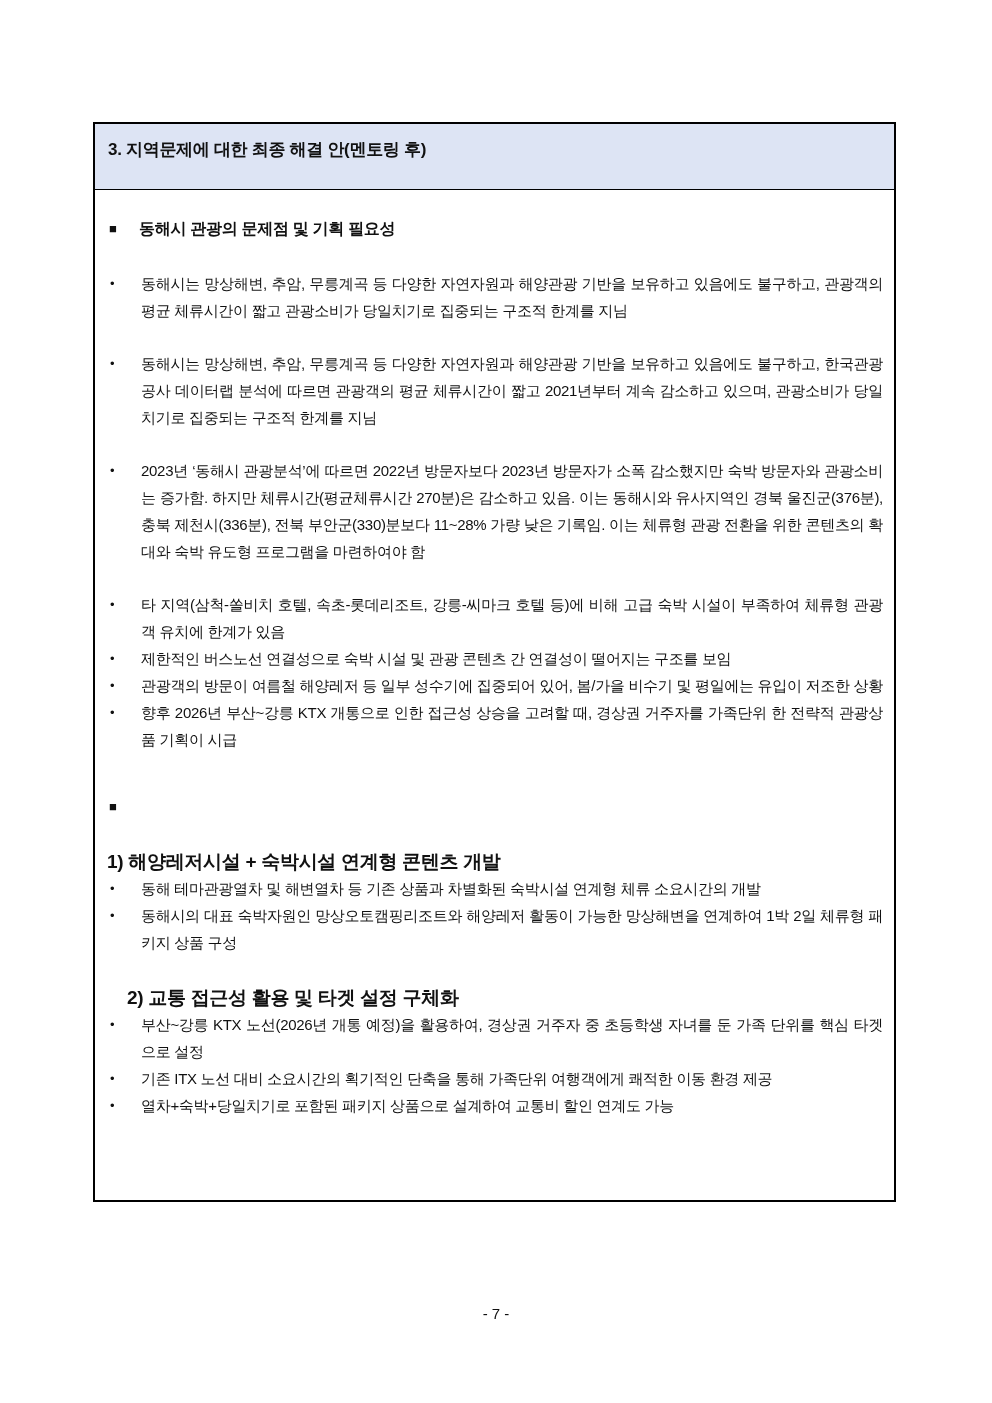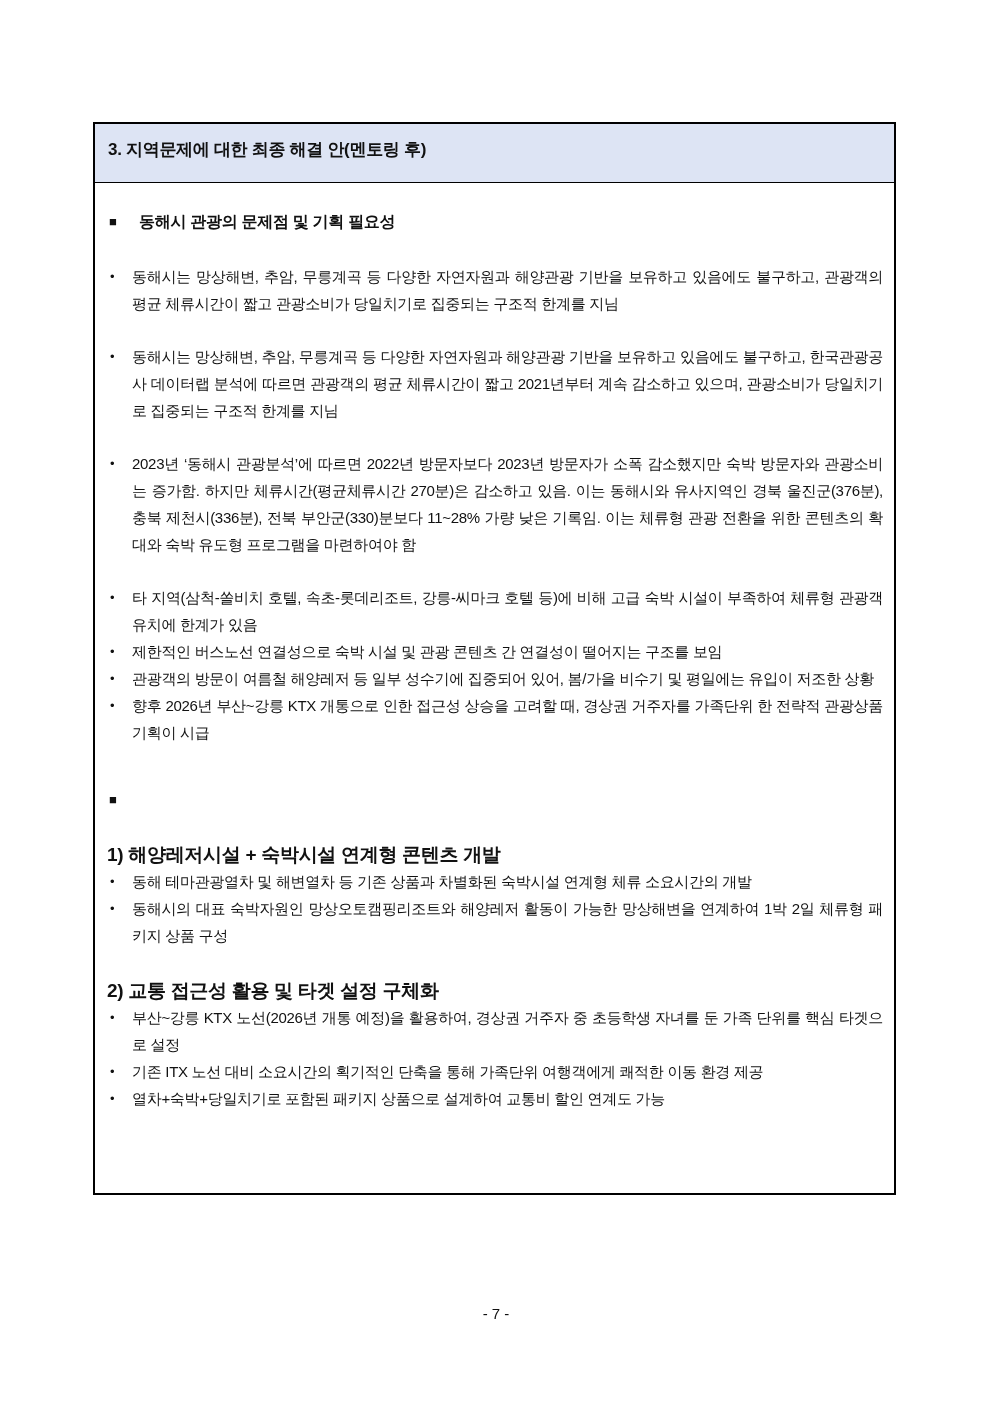--- a/index.html
+++ b/index.html
@@ -12,21 +12,21 @@
     -webkit-font-smoothing: antialiased;
   }
   .doc-table {
     position: absolute;
     left: 93px; top: 122px;
     width: 799px;
     border: 2.5px solid #000000;
     background: #ffffff;
   }
   .tbl-header {
-    padding: 12px 13px 19px 13px;
+    padding: 12px 13px 26px 13px;
     border-bottom: 1.5px solid #000000;
     font-size: 17px;
     font-weight: bold;
     line-height: 27px;
     letter-spacing: -0.3px;
   }
   .tbl-subtitle {
     padding: 8px 13px 8px 13px;
     border-bottom: 1.5px solid #000000;
     font-size: 15px;
@@ -52,33 +52,34 @@
     width: 30px;
     flex: 0 0 30px;
     font-size: 13px;
     padding-left: 2px;
   }
   .subheading {
     font-weight: bold;
     font-size: 19px;
     margin: 0;
   }
-  .subheading.gap-before { margin-top: 28px; }
+  .subheading.gap-before { margin-top: 28px; margin-left: 20px; }
   .bullet { display: flex; margin: 0; }
   .bullet.gap-after { margin-bottom: 26px; }
   .bullet .dot {
     flex: 0 0 22px;
     width: 22px;
     padding-left: 3px;
     font-size: 13px;
   }
   .bullet .bullet-text {
     flex: 1;
     text-align: justify;
     word-break: break-all;
+    margin-left: 9px;
   }
   .page-footer {
     position: absolute;
     left: 0; top: 1305px;
     width: 100%;
     text-align: center;
     font-size: 15px;
     color: #111111;
   }
 </style>

